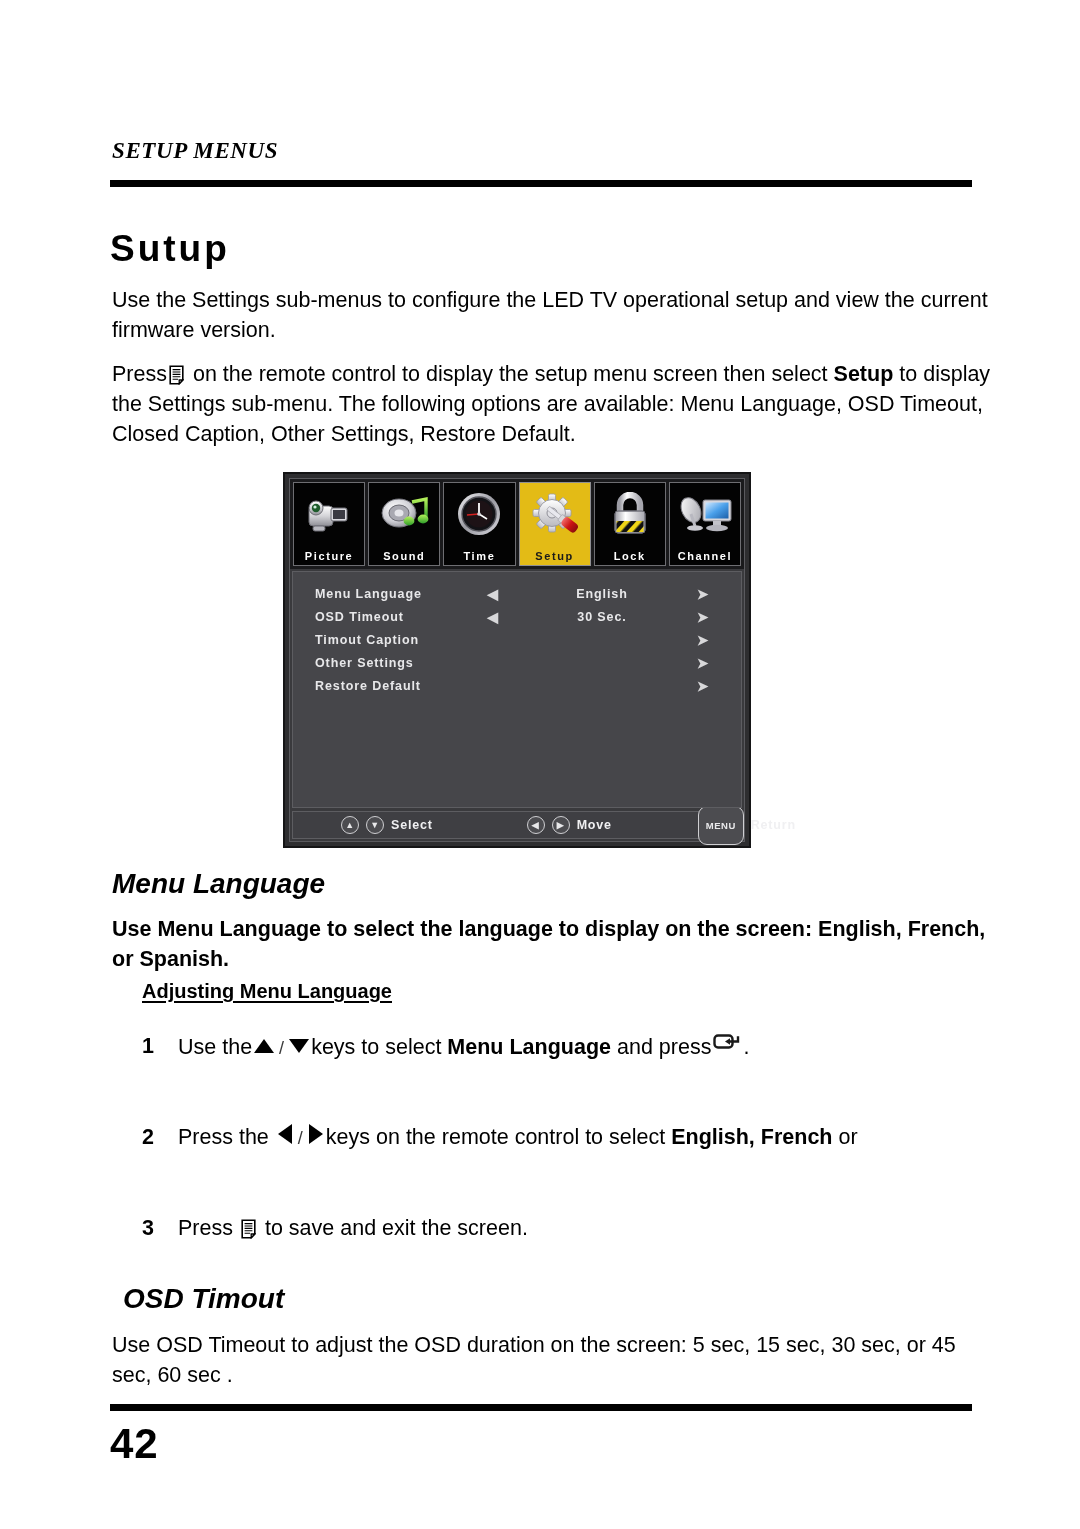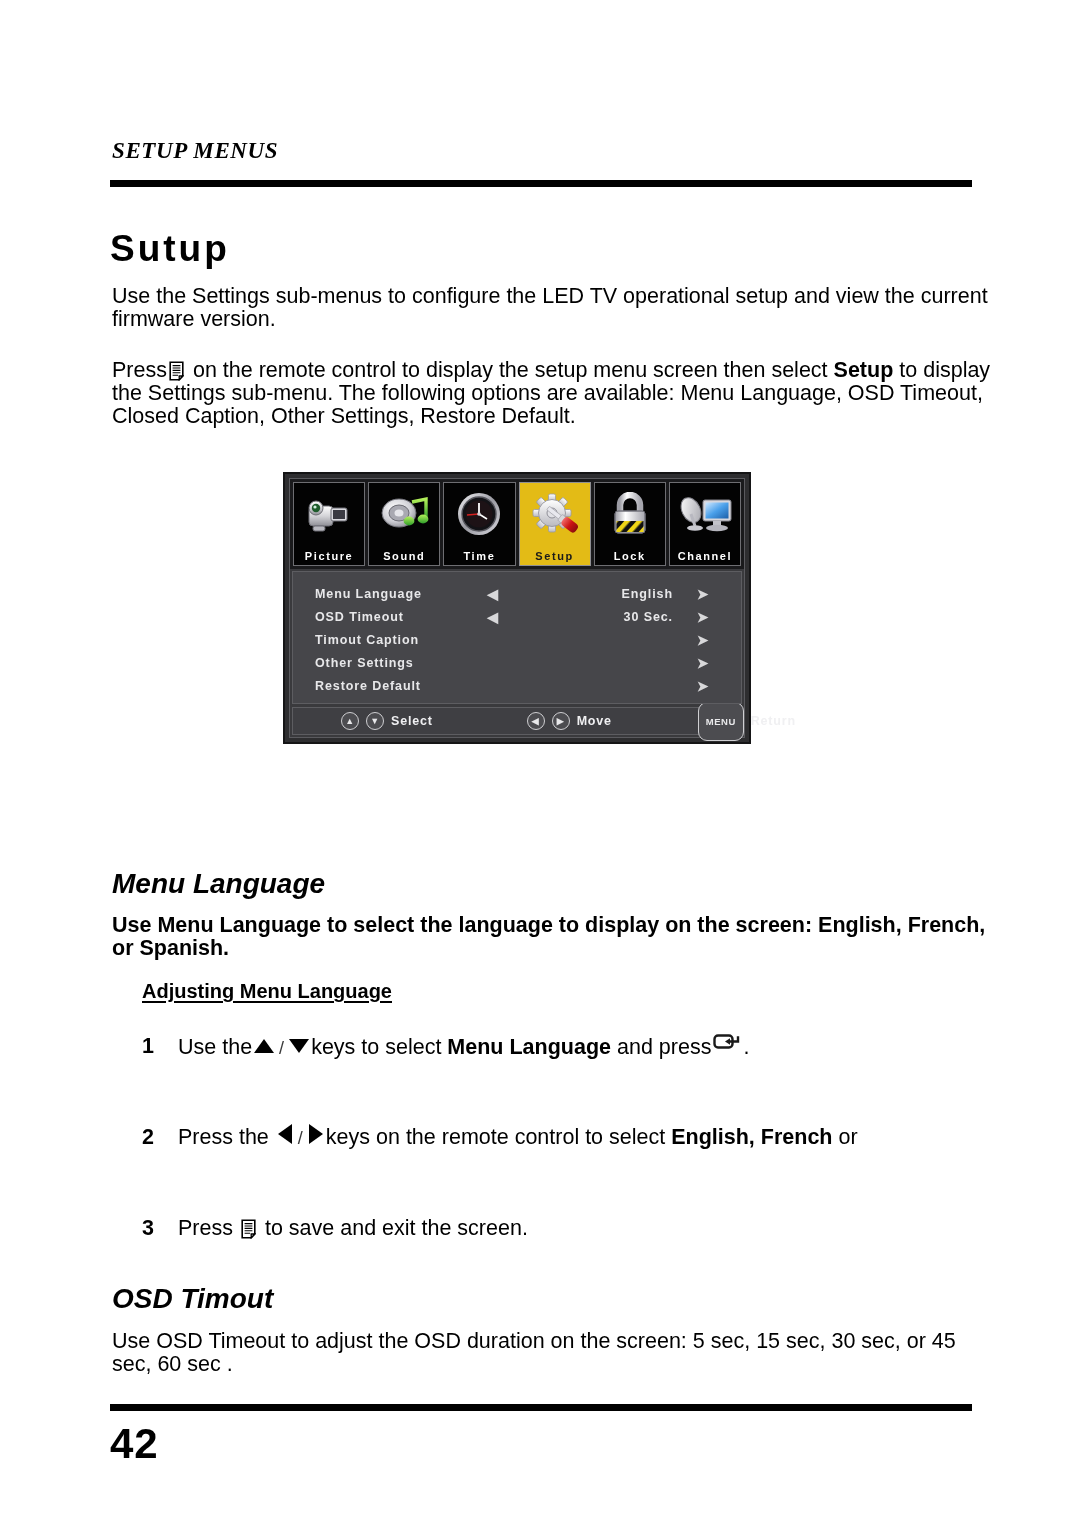--- a/index.html
+++ b/index.html
@@ -53,21 +53,21 @@
     font-weight: 700;
     font-size: 37px;
     letter-spacing: 3px;
     color: #000;
   }
 
   
   .para {
     position: absolute;
     font-size: 21.5px;
-    line-height: 23px;
+    line-height: 30px;
     color: #000;
     width: 880px;
   }
   .p1 { left: 112px; top: 285px; }
   .p2 { left: 112px; top: 359px; }
 
   .bold { font-weight: 700; }
 
   
   .menu-glyph {
@@ -79,21 +79,21 @@
     position: relative;
   }
   .menu-glyph svg { display: block; }
 
   
   .osd {
     position: absolute;
     left: 283px;
     top: 472px;
     width: 468px;
-    height: 272px;
+    height: 376px;
     background: #2e2e30;
     border: 2px solid #151516;
     box-sizing: border-box;
     padding: 4px;
   }
   .osd-inner {
     width: 100%;
     height: 100%;
     background: #3a3a3d;
     border: 1px solid #5a5a5e;
@@ -159,21 +159,21 @@
     display: flex;
     align-items: center;
     font-size: 12.5px;
     font-weight: 700;
     letter-spacing: 0.9px;
     color: #e8e8ea;
     font-family: "Liberation Sans", sans-serif;
   }
   .osd-row .lbl  { width: 170px; padding-left: 22px; box-sizing: border-box; }
   .osd-row .larr { width: 60px; text-align: center; color: #d8d8da; font-size: 14px; }
-  .osd-row .val  { width: 150px; text-align: right; padding-left: 8px; box-sizing: border-box; }
+  .osd-row .val  { width: 150px; text-align: center; padding-left: 8px; box-sizing: border-box; }
   .osd-row .rarr { width: 60px; text-align: center; color: #d8d8da; font-size: 14px; }
 
   .osd-foot {
     height: 28px;
     margin: 3px 2px 2px 2px;
     background: #3f3f43;
     border: 1px solid #5d5d61;
     box-sizing: border-box;
     display: flex;
     align-items: center;
@@ -215,21 +215,21 @@
   .h2 {
     position: absolute;
     left: 112px;
     font-family: "Liberation Sans", sans-serif;
     font-style: italic;
     font-weight: 700;
     font-size: 28px;
     color: #000;
   }
   .h2-menu-language { top: 868px; }
-  .h2-osd-timout    { top: 1283px; }
+  .h2-osd-timout    { top: 1283px; margin-left: 11px; }
 
   .h3 {
     position: absolute;
     left: 142px;
     top: 980px;
     font-size: 20px;
     font-weight: 700;
     text-decoration: underline;
     text-underline-offset: 3px;
     color: #000;

